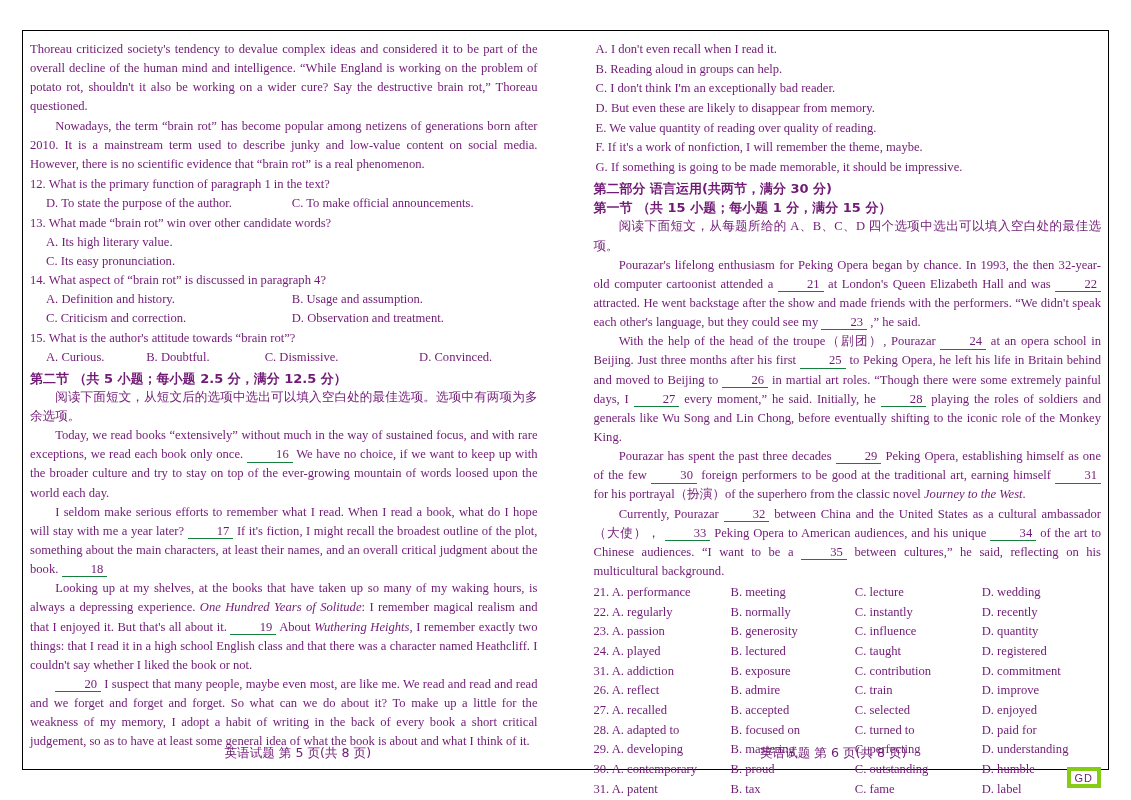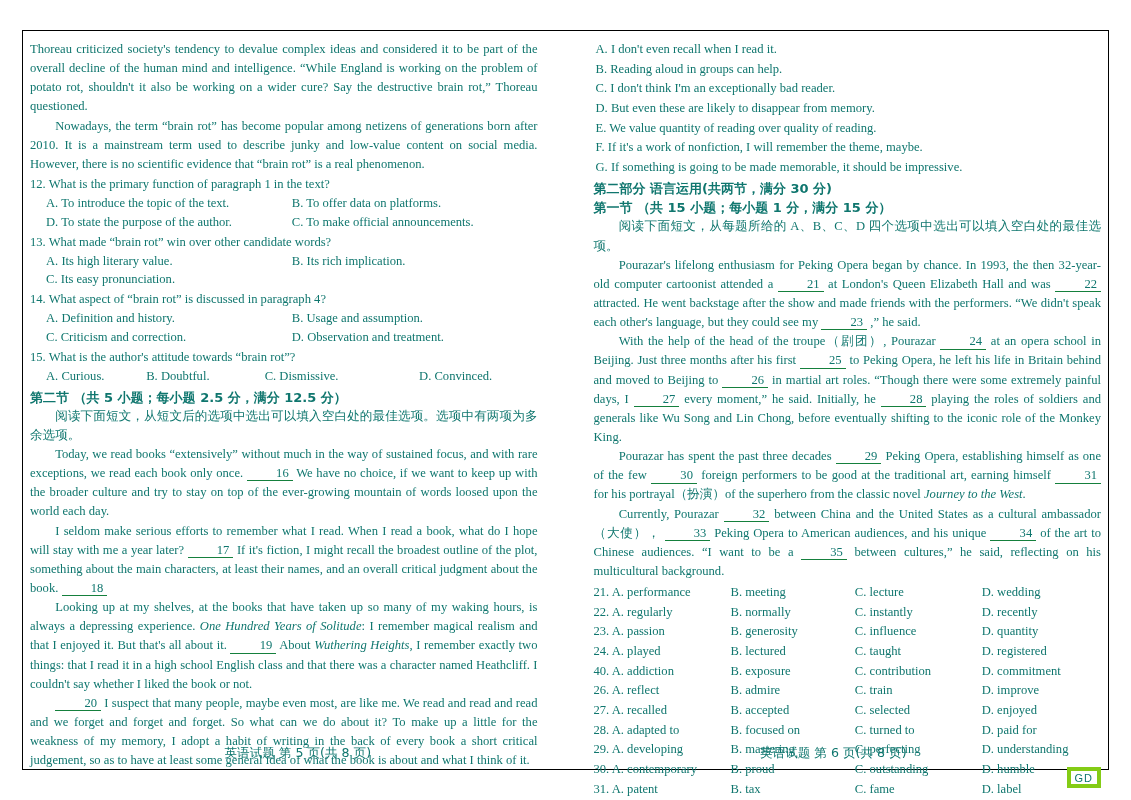--- a/index.html
+++ b/index.html
@@ -6,21 +6,21 @@
     margin: 0;
     padding: 0;
     background: #ffffff;
   }
   .page {
     position: relative;
     width: 1131px;
     height: 800px;
     background: #ffffff;
     font-family: "Liberation Serif", serif;
-    color: #0f766e;
+    color: #701a75;
     box-sizing: border-box;
   }
   .sheet {
     position: absolute;
     left: 22px;
     top: 30px;
     width: 1087px;
     height: 740px;
     border: 1px solid #000;
     box-sizing: border-box;
@@ -128,32 +128,27 @@
 
   <div class="columns">
 
     <div class="col left">
 
       <p>Thoreau criticized society's tendency to devalue complex ideas and considered it to be part of the overall decline of the human mind and intelligence. “While England is working on the problem of potato rot, shouldn't it also be working on a wider cure? Say the destructive brain rot,” Thoreau questioned.</p>
       <p class="indent">Nowadays, the term “brain rot” has become popular among netizens of generations born after 2010. It is a mainstream term used to describe junky and low-value content on social media. However, there is no scientific evidence that “brain rot” is a real phenomenon.</p>
 
       <div class="q">12. What is the primary function of paragraph 1 in the text?</div>
       <div class="opts two">
-        <span>A. To introduce the topic of the text.</span>
-        <span>B. To offer data on platforms.</span>
-      </div>
-      <div class="opts two">
         <span>D. To state the purpose of the author.</span>
         <span>C. To make official announcements.</span>
       </div>
 
       <div class="q">13. What made “brain rot” win over other candidate words?</div>
       <div class="opts two">
         <span>A. Its high literary value.</span>
-        <span>B. Its rich implication.</span>
       </div>
       <div class="opts two">
         <span>C. Its easy pronunciation.</span>
       </div>
 
       <div class="q">14. What aspect of “brain rot” is discussed in paragraph 4?</div>
       <div class="opts two">
         <span>A. Definition and history.</span>
         <span>B. Usage and assumption.</span>
       </div>
@@ -282,21 +277,21 @@
           <span>C. influence</span>
           <span>D. quantity</span>
         </div>
         <div class="choice-row">
           <span>24. A. played</span>
           <span>B. lectured</span>
           <span>C. taught</span>
           <span>D. registered</span>
         </div>
         <div class="choice-row">
-          <span>40. A. addiction</span>
+          <span>31. A. addiction</span>
           <span>B. exposure</span>
           <span>C. contribution</span>
           <span>D. commitment</span>
         </div>
         <div class="choice-row">
           <span>26. A. reflect</span>
           <span>B. admire</span>
           <span>C. train</span>
           <span>D. improve</span>
         </div>

